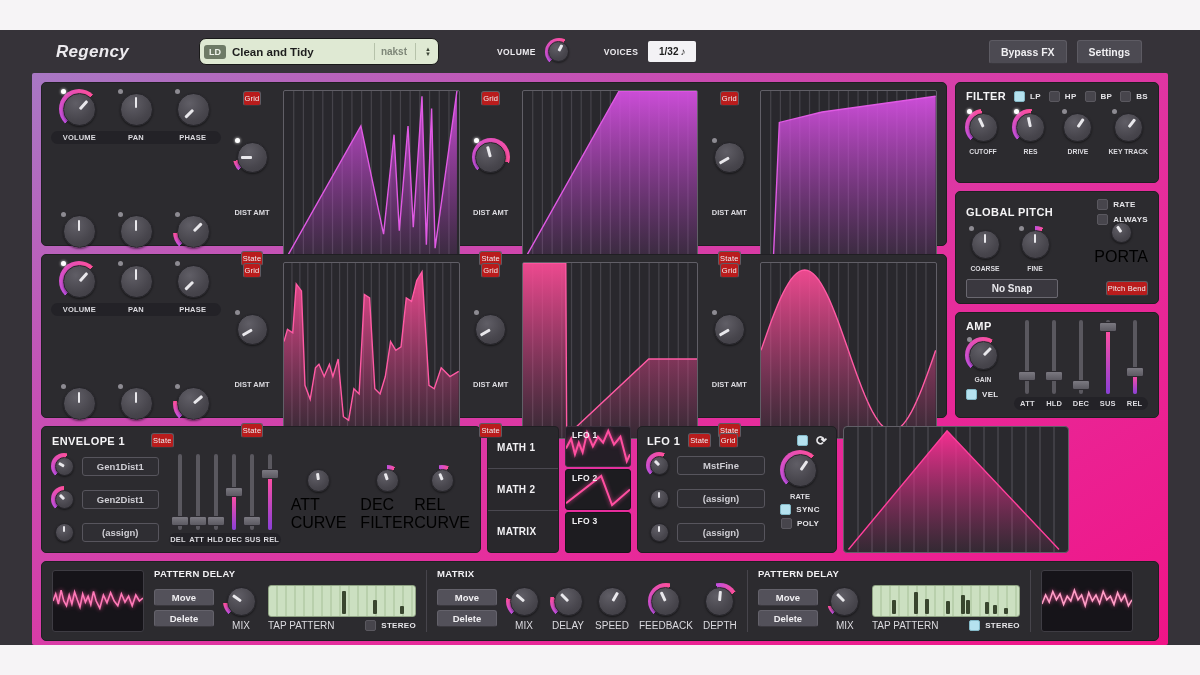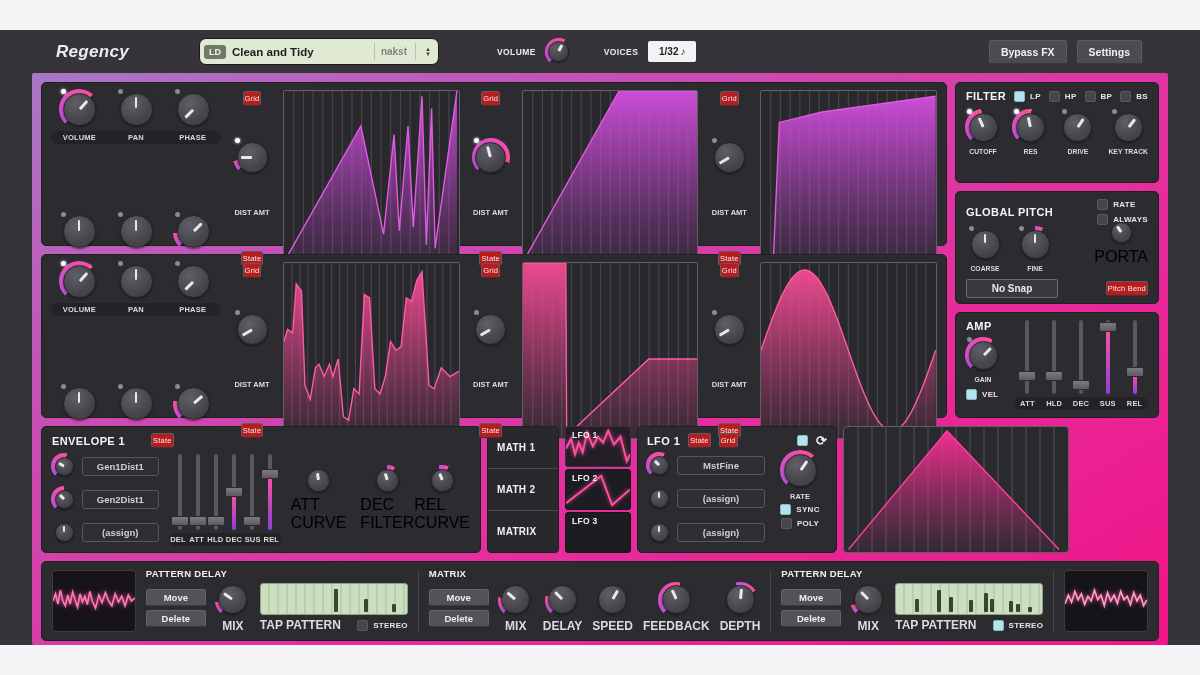--- a/index.html
+++ b/index.html
@@ -101,21 +101,21 @@
   .retrig { font-size:13px; color:#e8e7ea; font-weight:bold; line-height:11px; }
   
   .fxpanel { height:82px; display:flex; align-items:center; padding:6px 10px; gap:10px; }
   .scope { width:92px; height:62px; background:#161419; border:1px solid #3e3c43; border-radius:3px; overflow:hidden; }
   .scope svg { filter:drop-shadow(0 0 2px rgba(255,80,160,.9)); }
   .fxblock { display:flex; flex-direction:column; height:66px; }
   .fxtitle { font-size:9.5px; font-weight:bold; color:#f2f1f4; letter-spacing:.3px; margin-bottom:2px; }
   .fxrow { flex:1; display:flex; align-items:center; gap:10px; }
   .btncol { display:flex; flex-direction:column; gap:4px; }
   .fxknob { display:flex; flex-direction:column; align-items:center; gap:2px; }
-  .fxlbl { font-size:12px; font-weight:bold; color:#dcdbe0; }
+  .fxlbl { font-size:10px; font-weight:normal; color:#dcdbe0; }
   .tapcol { display:flex; flex-direction:column; gap:3px; }
   .tap { width:148px; height:32px; border-radius:3px; background:repeating-linear-gradient(90deg,#cce0c1 0 7px,#b9d0ac 7px 9px); border:1px solid #8fa383; position:relative; overflow:hidden; }
   .tap .bar { position:absolute; bottom:2px; width:4px; background:#39462e; border-radius:1px; }
   .taprow { display:flex; align-items:center; justify-content:space-between; }
   .vsep { width:1px; height:62px; background:#47454c; }
   .amprow { display:flex; }
   .ampleft { width:48px; display:flex; flex-direction:column; align-items:flex-start; gap:6px; }
   .ampsliders { flex:1; display:flex; flex-direction:column; }
   .sliders5 { flex:1; display:flex; justify-content:space-between; padding:0 4px; }
   .pitchgrid { display:flex; justify-content:space-between; margin-top:2px; }

